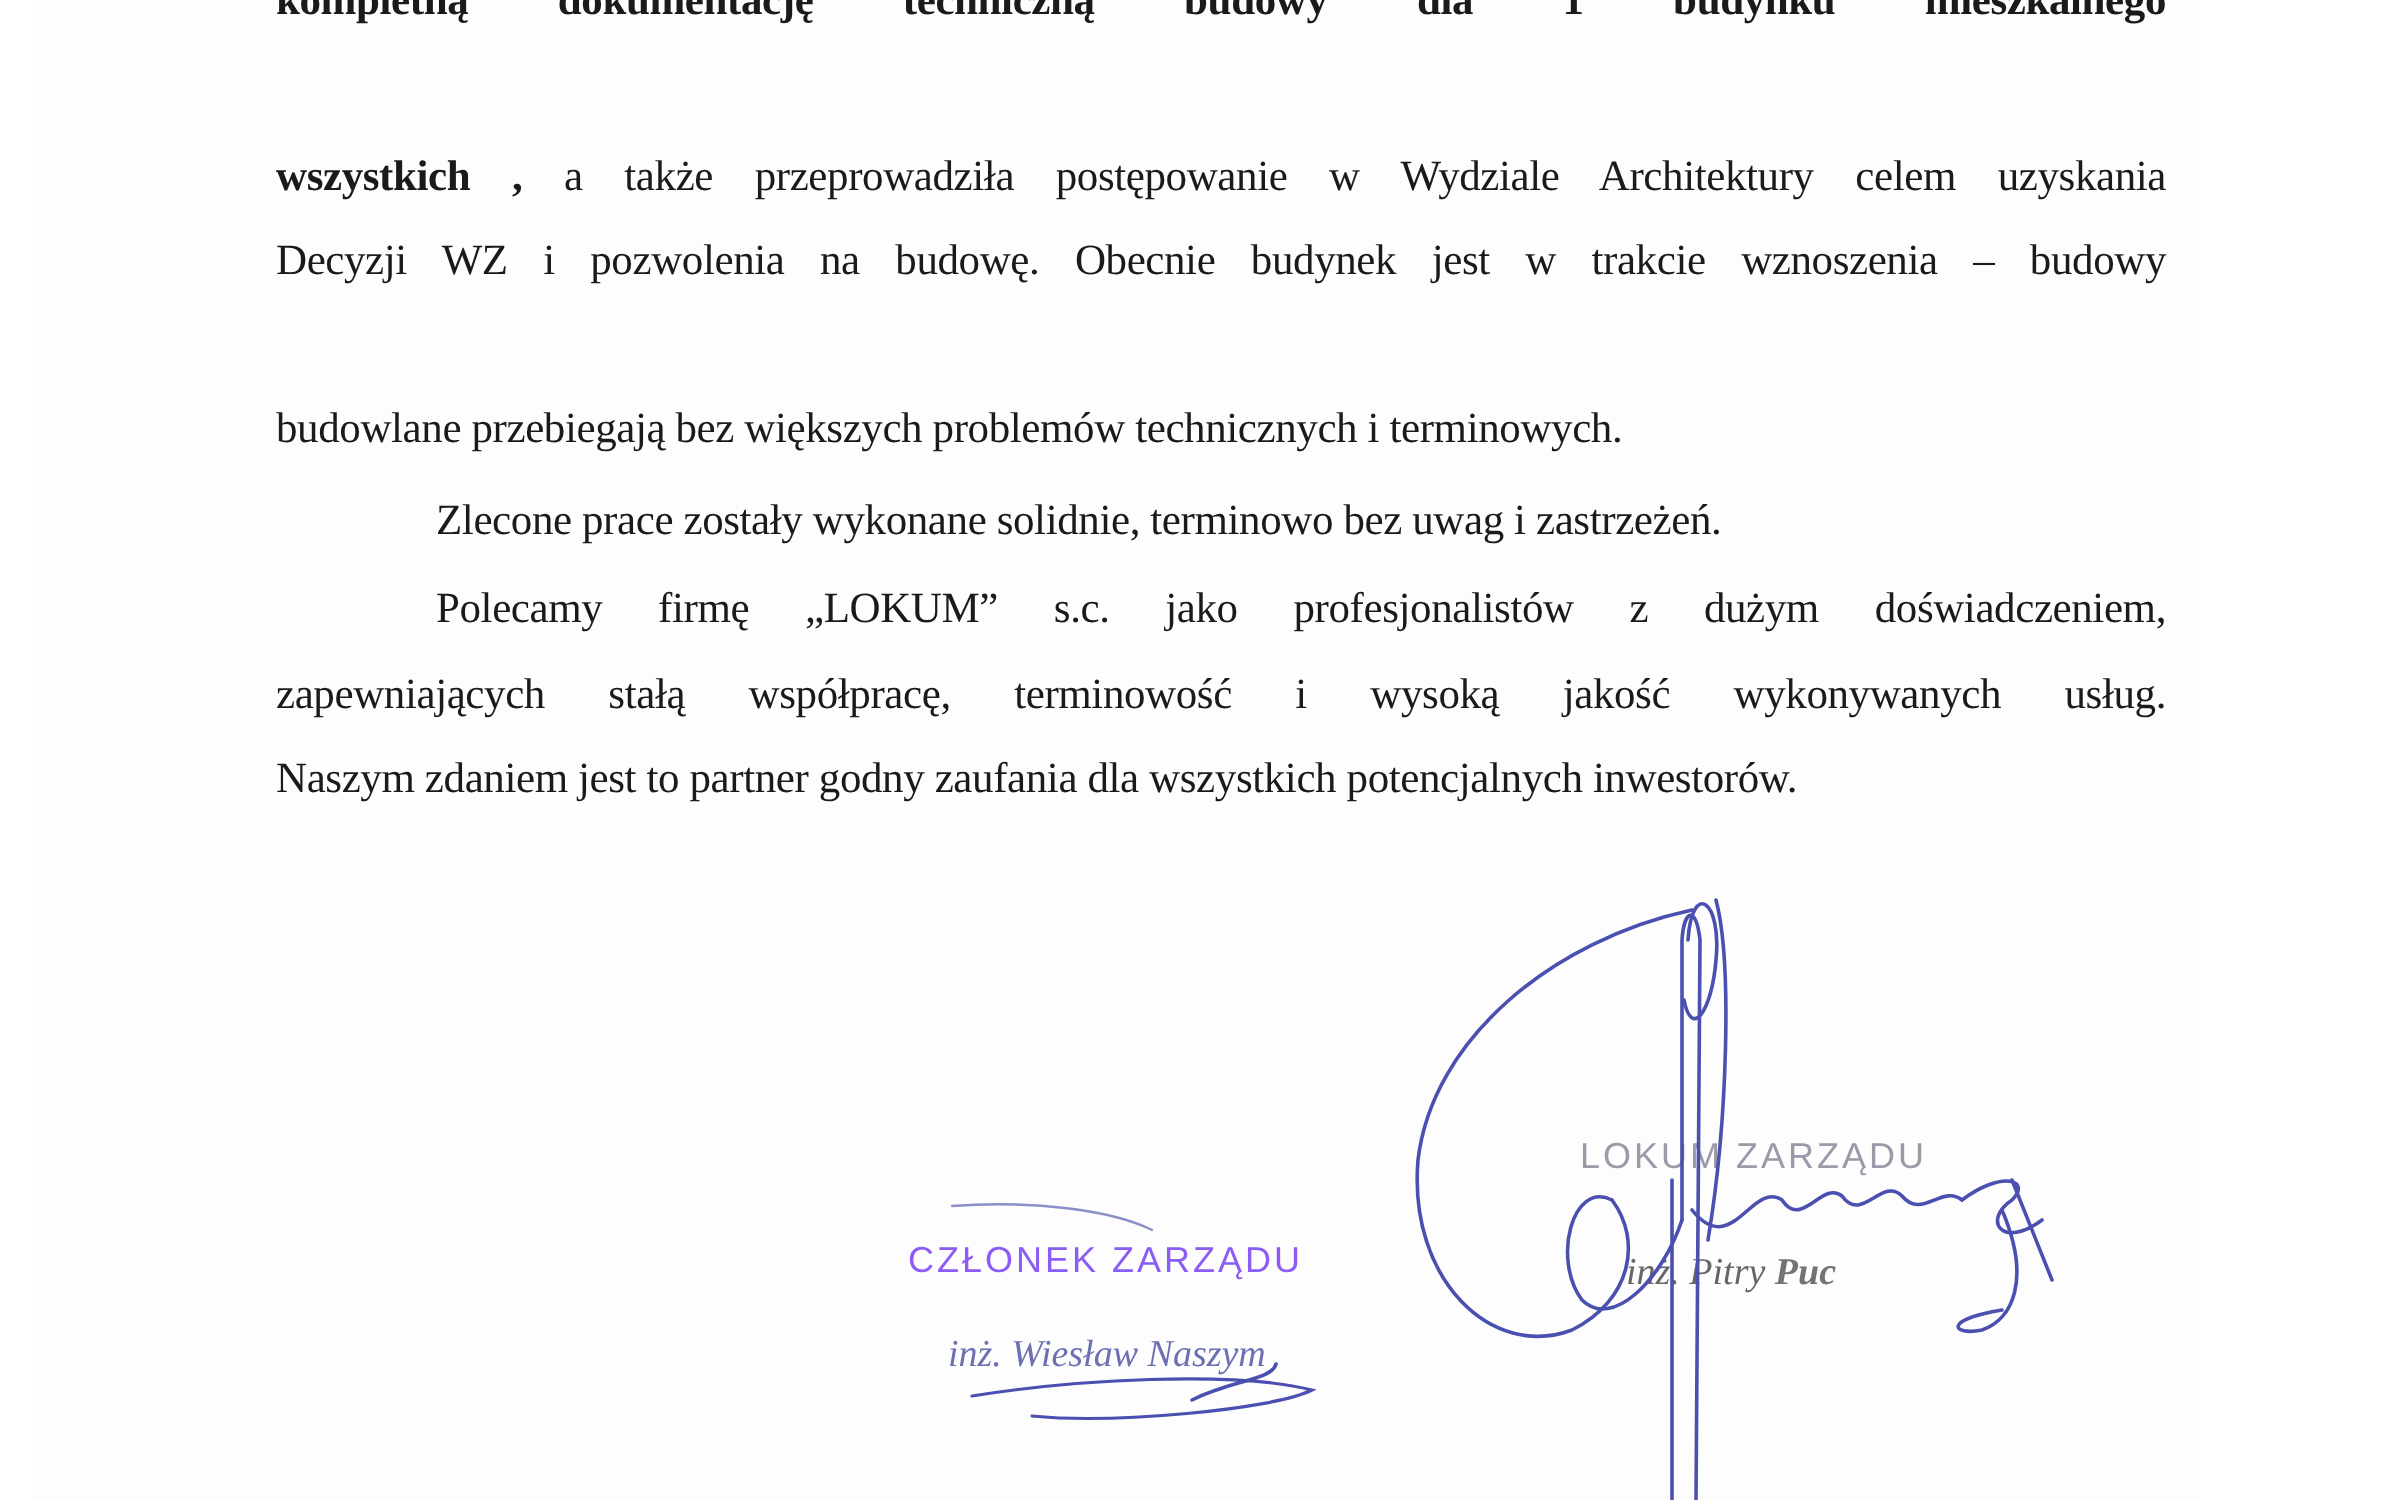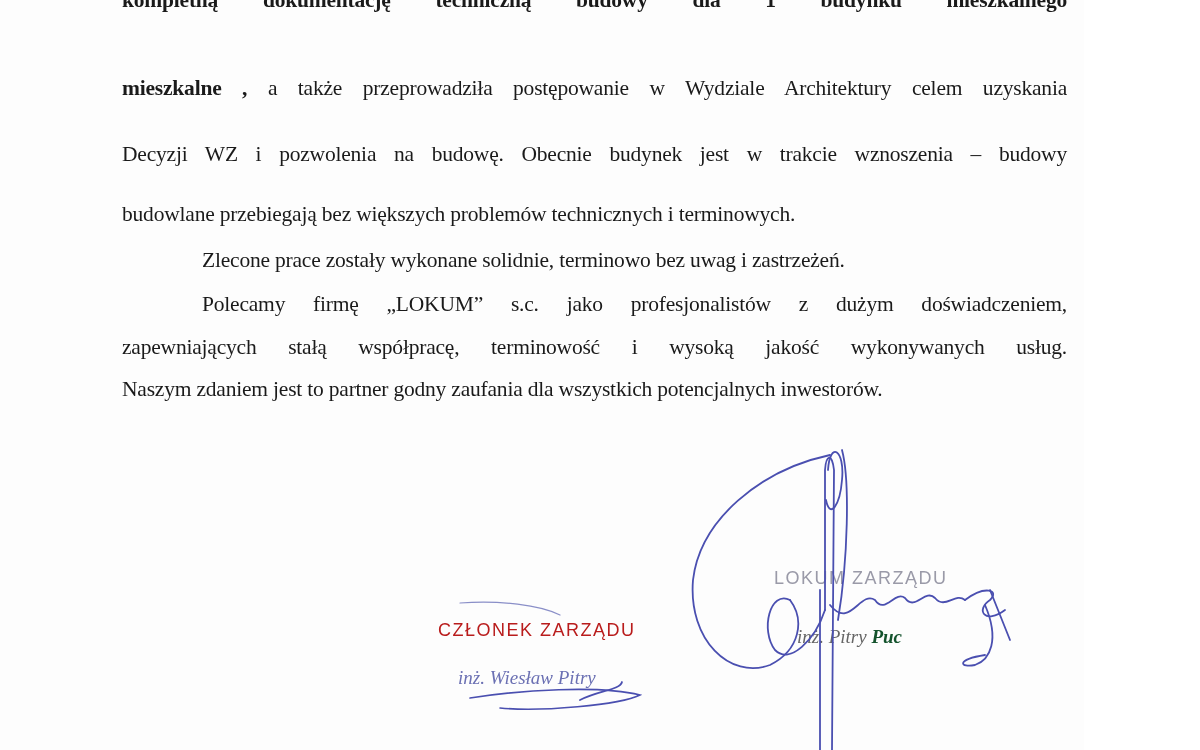--- a/index.html
+++ b/index.html
@@ -10,21 +10,21 @@
     body {
       width: 1200px;
       height: 750px;
       position: relative;
       overflow: hidden;
       font-family: "Liberation Serif", serif;
       color: #1a1a1a;
     }
     .page {
       position: absolute;
-      left: 0; top: 0;
+      left: 16px; top: 0;
       width: 1084px; height: 750px;
       background: #fdfdfd;
     }
     .line {
       position: absolute;
       left: 122px;
       width: 945px;
       font-size: 21.5px;
       line-height: 40px;
       white-space: nowrap;
@@ -37,66 +37,66 @@
     .b { font-weight: bold; }
     .cut {
       top: -20px;
     }
     .indent1 { left: 202px; width: 770px; }
     .indent2 { left: 202px; width: 865px; }
 
     .stamp {
       position: absolute;
       font-family: "Liberation Sans", sans-serif;
-      color: #b91c1c;
+      color: #8b5cf6;
       letter-spacing: 1.5px;
       font-size: 18px;
       white-space: nowrap;
     }
     .stamp-name {
       position: absolute;
       font-family: "Liberation Serif", serif;
       font-style: italic;
       color: #6b70b3;
       font-size: 19px;
       white-space: nowrap;
     }
-    .stamp-name .bold { font-weight: bold; color: #14532d; }
+    .stamp-name .bold { font-weight: bold; color: #737373; }
     .sig {
       position: absolute;
       left: 0; top: 0;
       width: 1200px; height: 750px;
       pointer-events: none;
     }
   </style>
 </head>
 <body>
 
 <div class="page">
 
   <div class="line justify b cut">kompletną dokumentację techniczną budowy dla 1 budynku mieszkalnego</div>
 
 
-  <div class="line justify" style="top:68px;"><span class="b">mieszkalne ,</span><span> a także przeprowadziła postępowanie w Wydziale Architektury celem uzyskania</span></div>
+  <div class="line justify" style="top:68px;"><span class="b">wszystkich ,</span><span> a także przeprowadziła postępowanie w Wydziale Architektury celem uzyskania</span></div>
 
-  <div class="line justify" style="top:110px;margin-top:24px;">Decyzji WZ i pozwolenia na budowę. Obecnie budynek jest w trakcie wznoszenia – budowy</div>
+  <div class="line justify" style="top:110px;">Decyzji WZ i pozwolenia na budowę. Obecnie budynek jest w trakcie wznoszenia – budowy</div>
 
 
   <div class="line" style="top:194px;">budowlane przebiegają bez większych problemów technicznych i terminowych.</div>
 
   <div class="line indent1" style="top:240px;font-family:Liberation Serif, serif;">Zlecone prace zostały wykonane solidnie, terminowo bez uwag i zastrzeżeń.</div>
 
   <div class="line justify" style="top:327px;">zapewniających stałą współpracę, terminowość i wysoką jakość wykonywanych usług.</div>
 
   <div class="line justify indent2" style="top:284px;">Polecamy firmę „LOKUM” s.c. jako profesjonalistów z dużym doświadczeniem,</div>
 
   <div class="line" style="top:369px;">Naszym zdaniem jest to partner godny zaufania dla wszystkich potencjalnych inwestorów.</div>
 
   <div class="stamp" style="left:438px; top:620px;">CZŁONEK ZARZĄDU</div>
-  <div class="stamp-name" style="left:458px; top:667px;"><span>inż. Wiesław </span><span>Pitry</span></div>
+  <div class="stamp-name" style="left:458px; top:667px;"><span>inż. Wiesław </span><span>Naszym</span></div>
 
   <div class="stamp" style="left:774px; top:568px; color:#9a9aa8;">LOKUM ZARZĄDU</div>
   <div class="stamp-name" style="left:797px; top:626px; color:#666;"><span>inż. Pitry </span><span class="bold">Puc</span></div>
 
   <svg class="sig" viewBox="0 0 1200 750">
     <g fill="none" stroke="#4a4fb0" stroke-width="1.8" stroke-linecap="round">
 
       <path d="M 830 455 C 760 470, 700 520, 693 580 C 688 640, 730 680, 770 665 C 800 650, 805 620, 790 600"></path>
       <path d="M 790 600 C 770 590, 760 630, 775 650 C 790 665, 815 640, 825 610"></path>
       <path d="M 825 610 L 825 470 C 826 455, 832 452, 834 470 L 832 750"></path>

